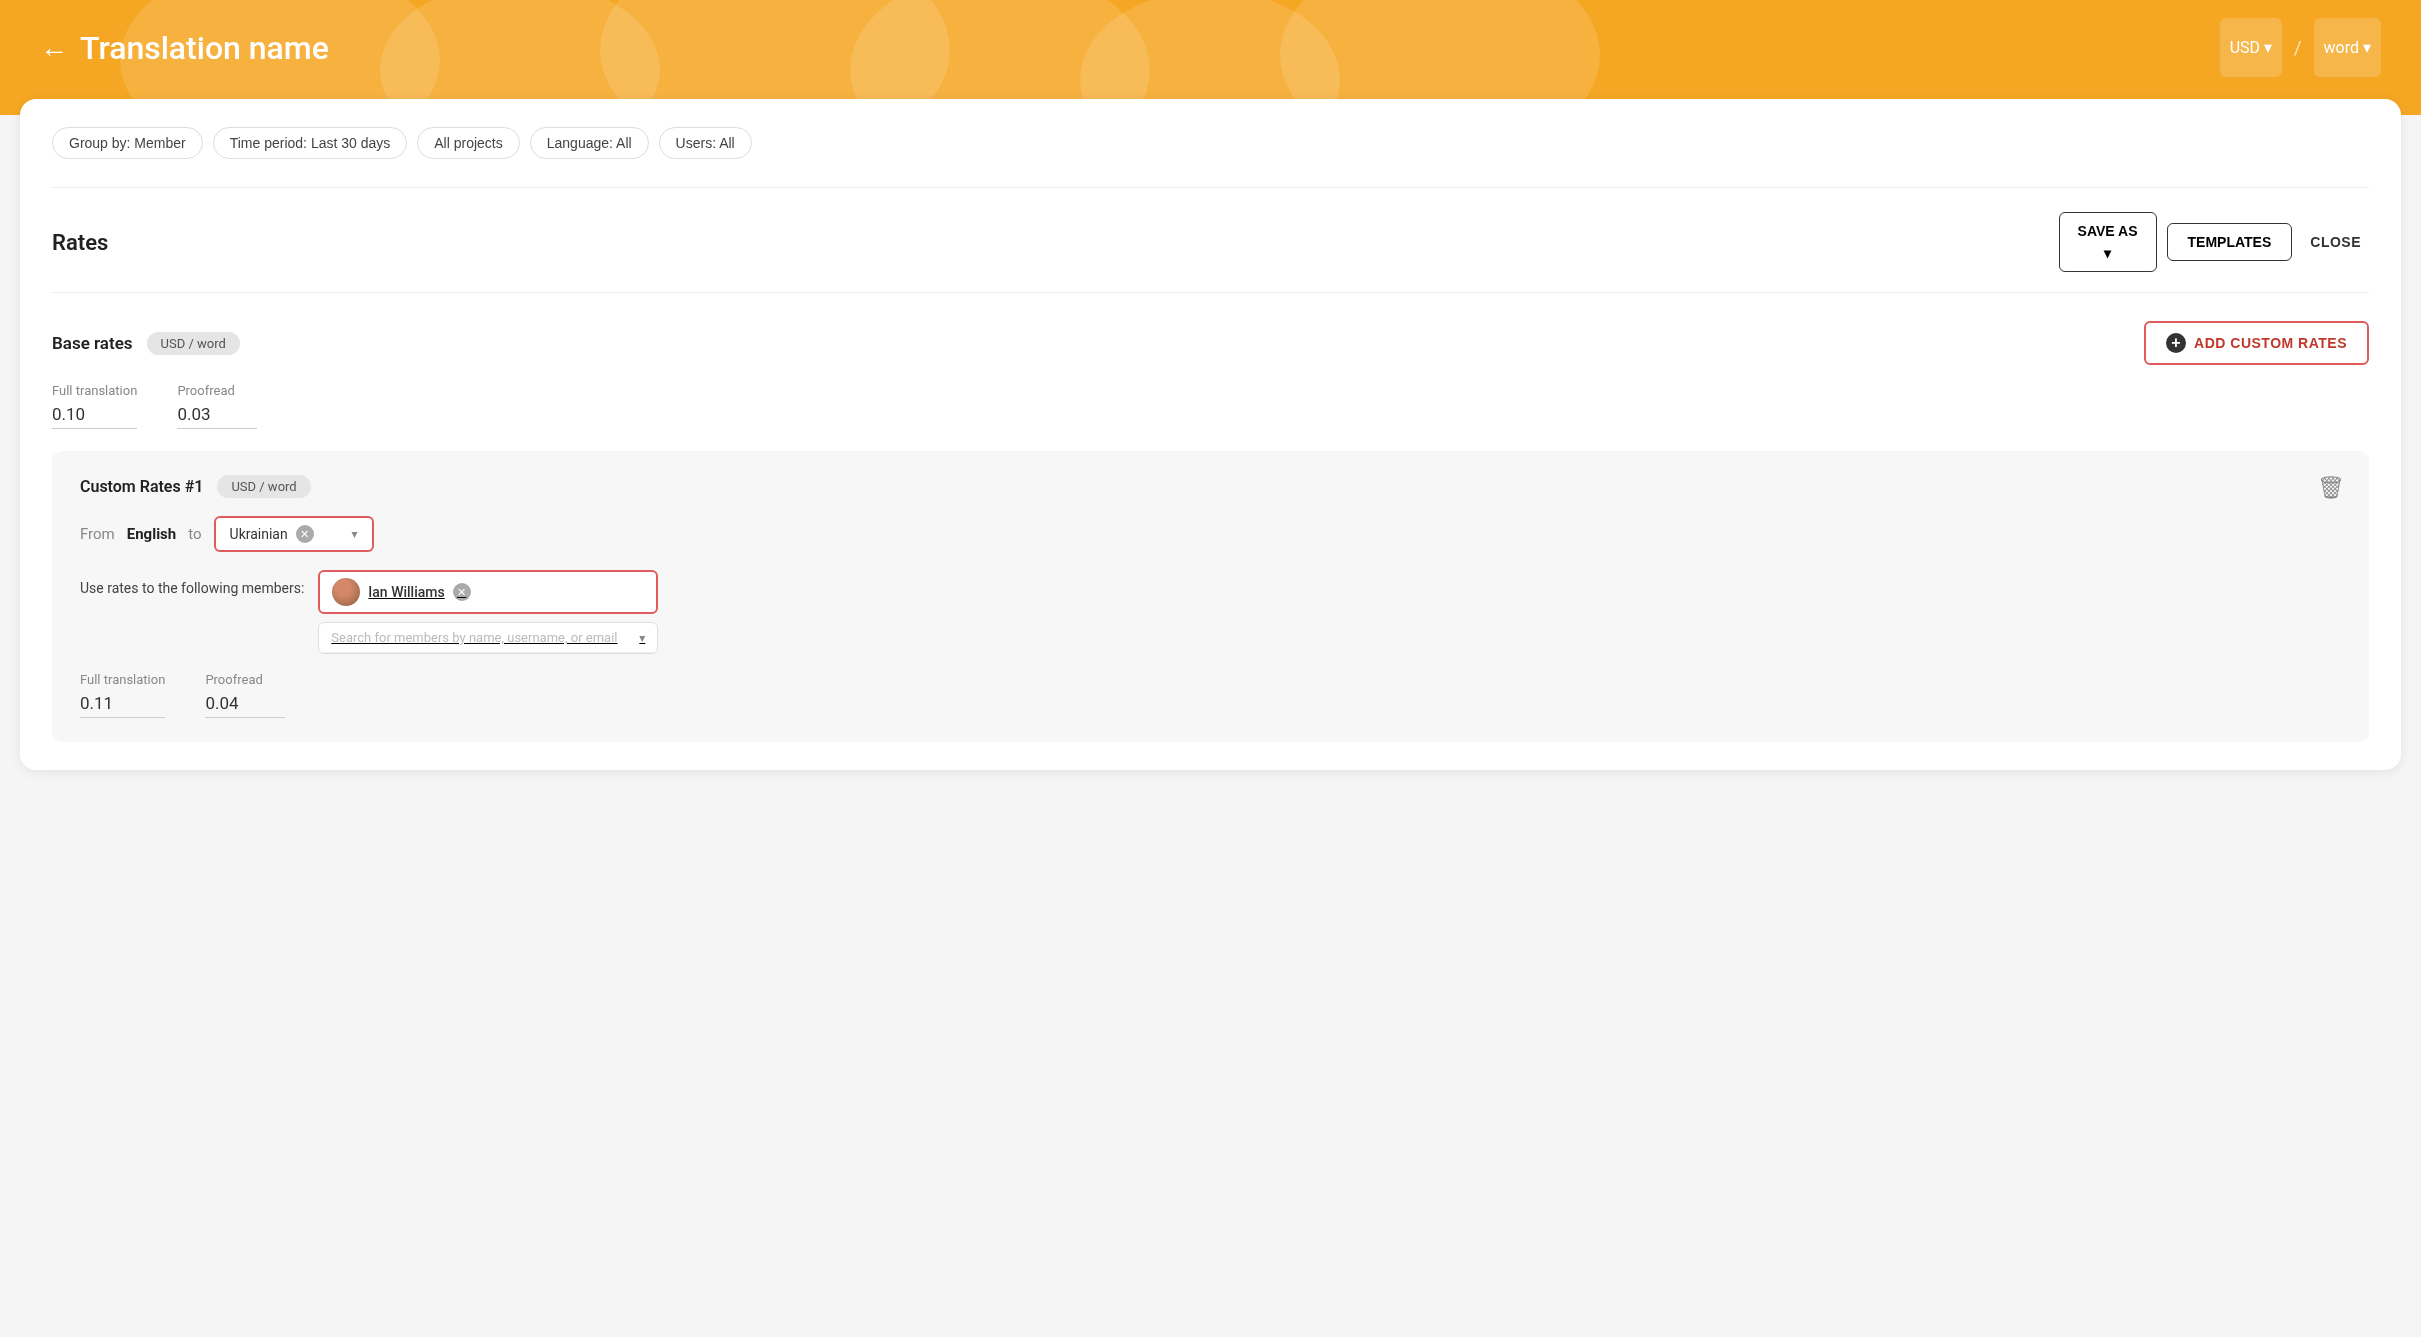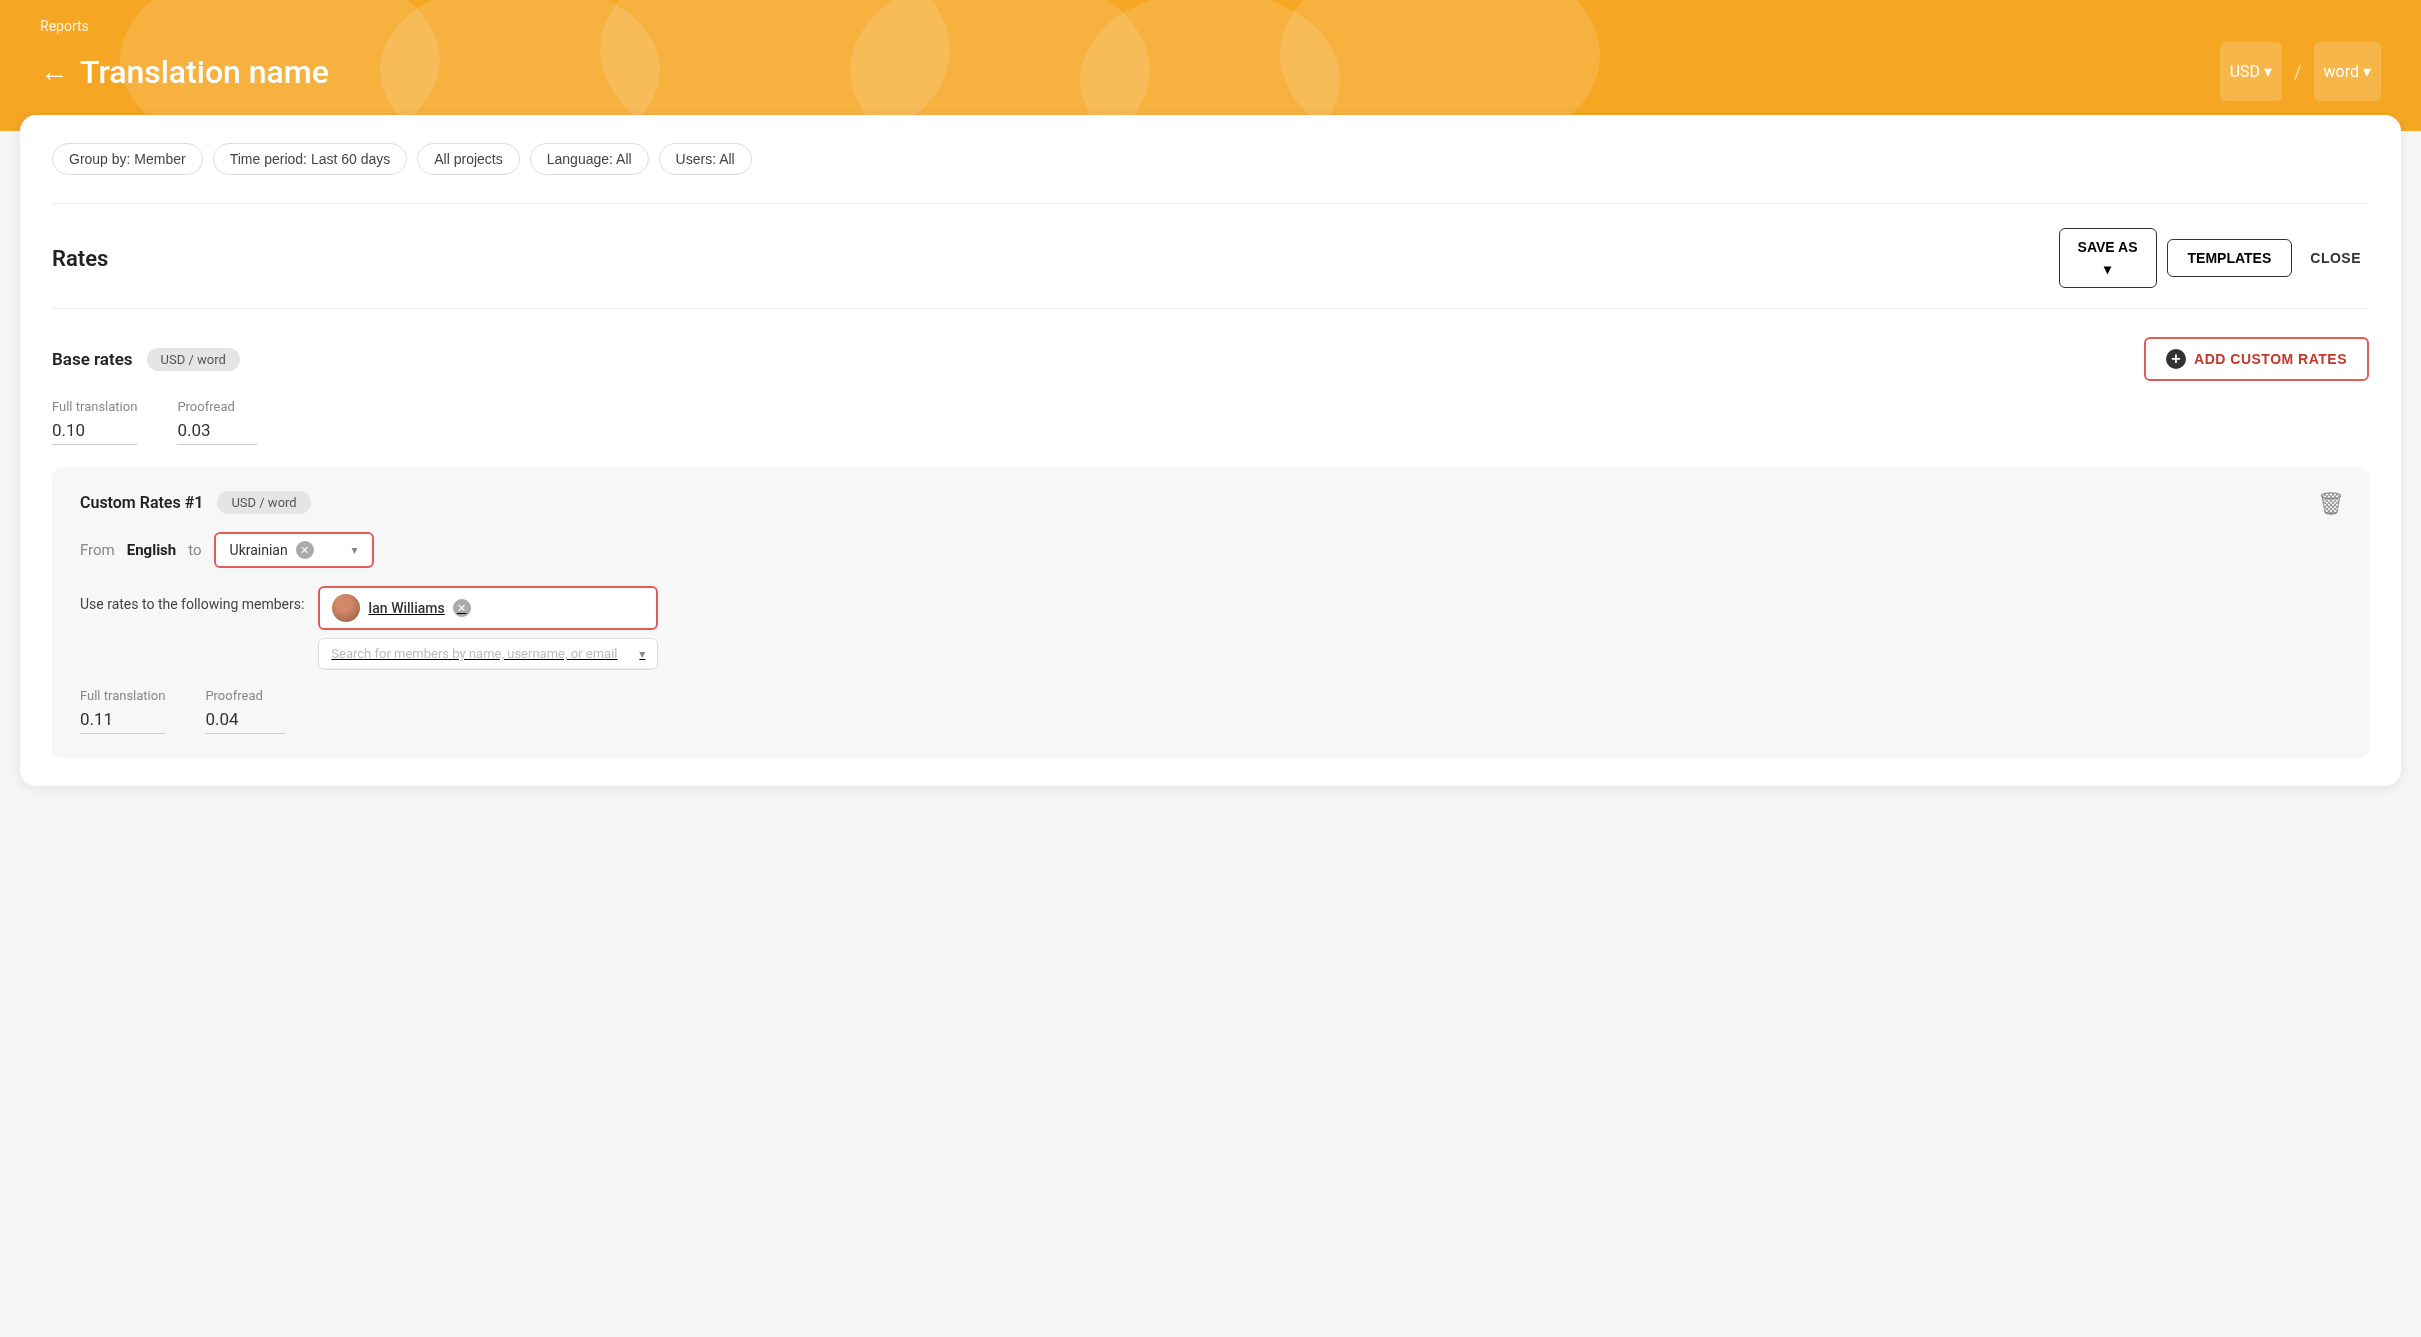--- a/index.html
+++ b/index.html
@@ -230,21 +230,20 @@
 
 <div class="header">
   <div class="header-waves">
     <div class="wave wave1"></div>
     <div class="wave wave2"></div>
     <div class="wave wave3"></div>
     <div class="wave wave4"></div>
     <div class="wave wave5"></div>
     <div class="wave wave6"></div>
   </div>
-  <div class="header-top">Reports</div>
   <div class="header-title-row">
     <div class="header-title">
       <span class="back-arrow">←</span>
       <span>Translation name</span>
     </div>
     <div class="header-controls">
       <div class="currency-dropdown">
         <span>USD</span>
         <span>▾</span>
       </div>
@@ -254,21 +253,21 @@
         <span>▾</span>
       </div>
     </div>
   </div>
 </div>
 
 <div class="main-card">
 
   <div class="filters">
     <button class="filter-chip">Group by: Member</button>
-    <button class="filter-chip">Time period: Last 60 days</button>
+    <button class="filter-chip">Time period: Last 30 days</button>
     <button class="filter-chip">All projects</button>
     <button class="filter-chip">Language: All</button>
     <button class="filter-chip">Users: All</button>
   </div>
 
   <div style="border-top:1px solid #eee; padding-top: 24px;">
 
     <div class="rates-header">
       <span class="rates-title">Rates</span>
       <div class="rates-actions">

